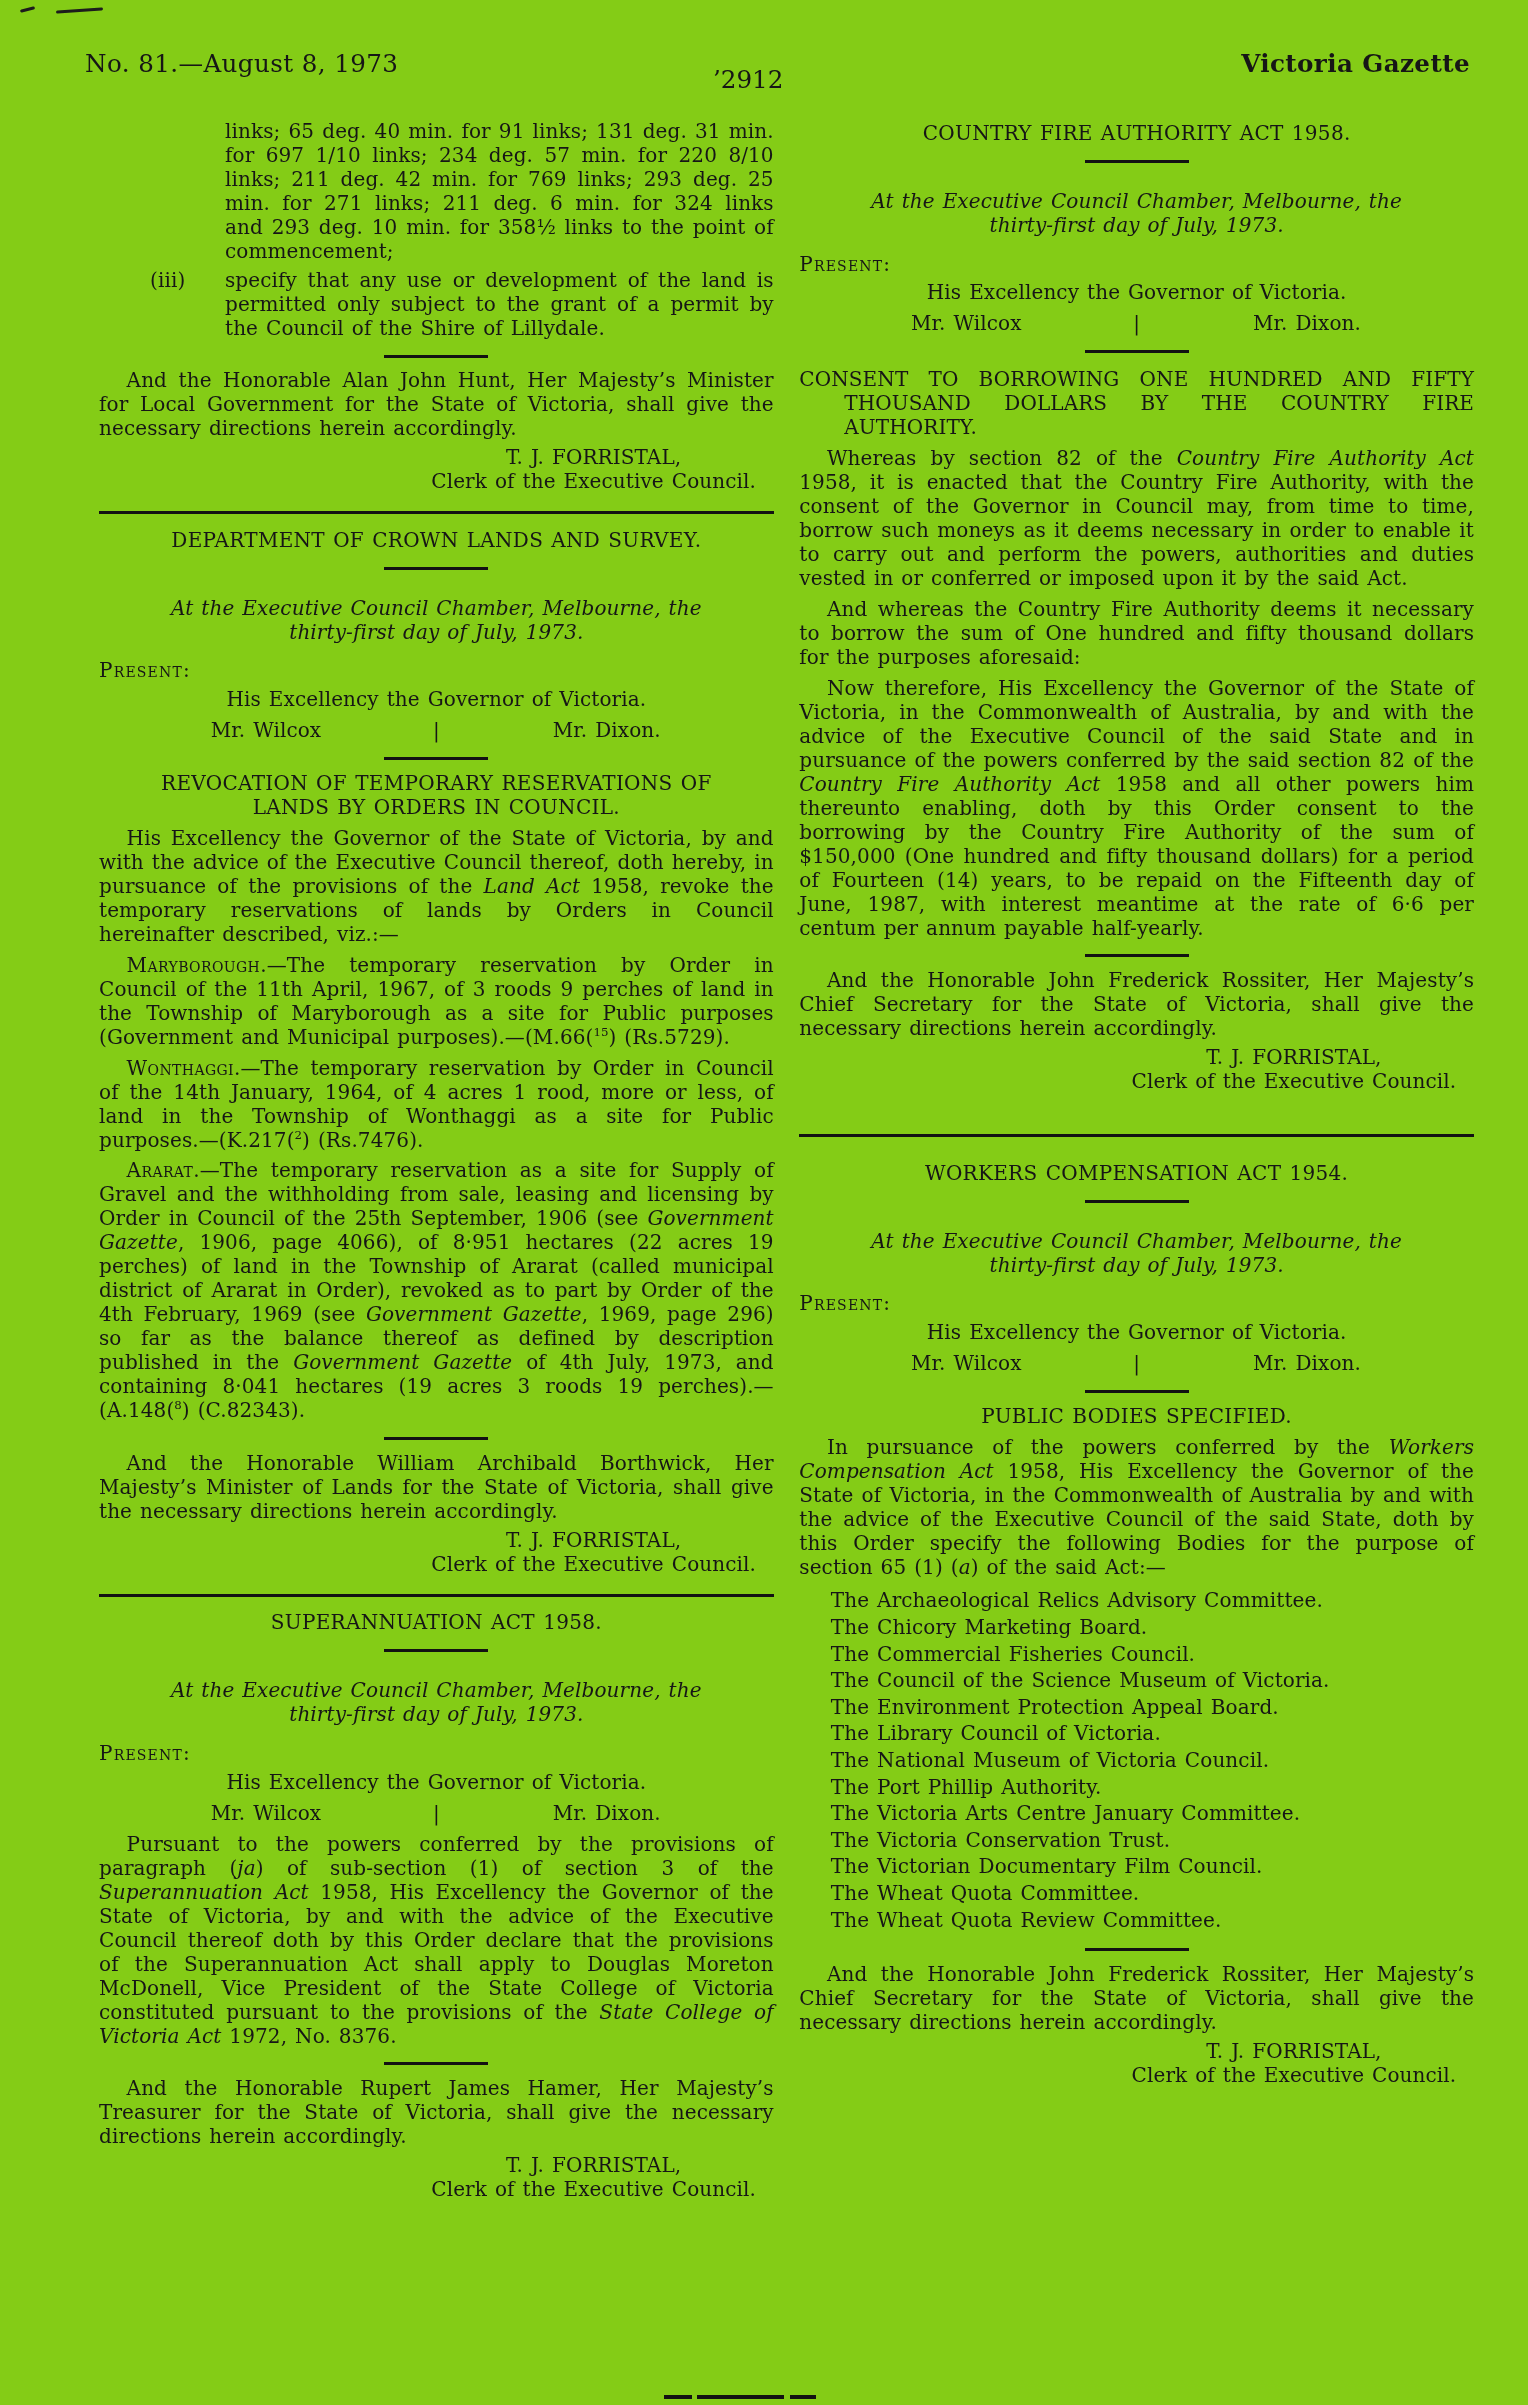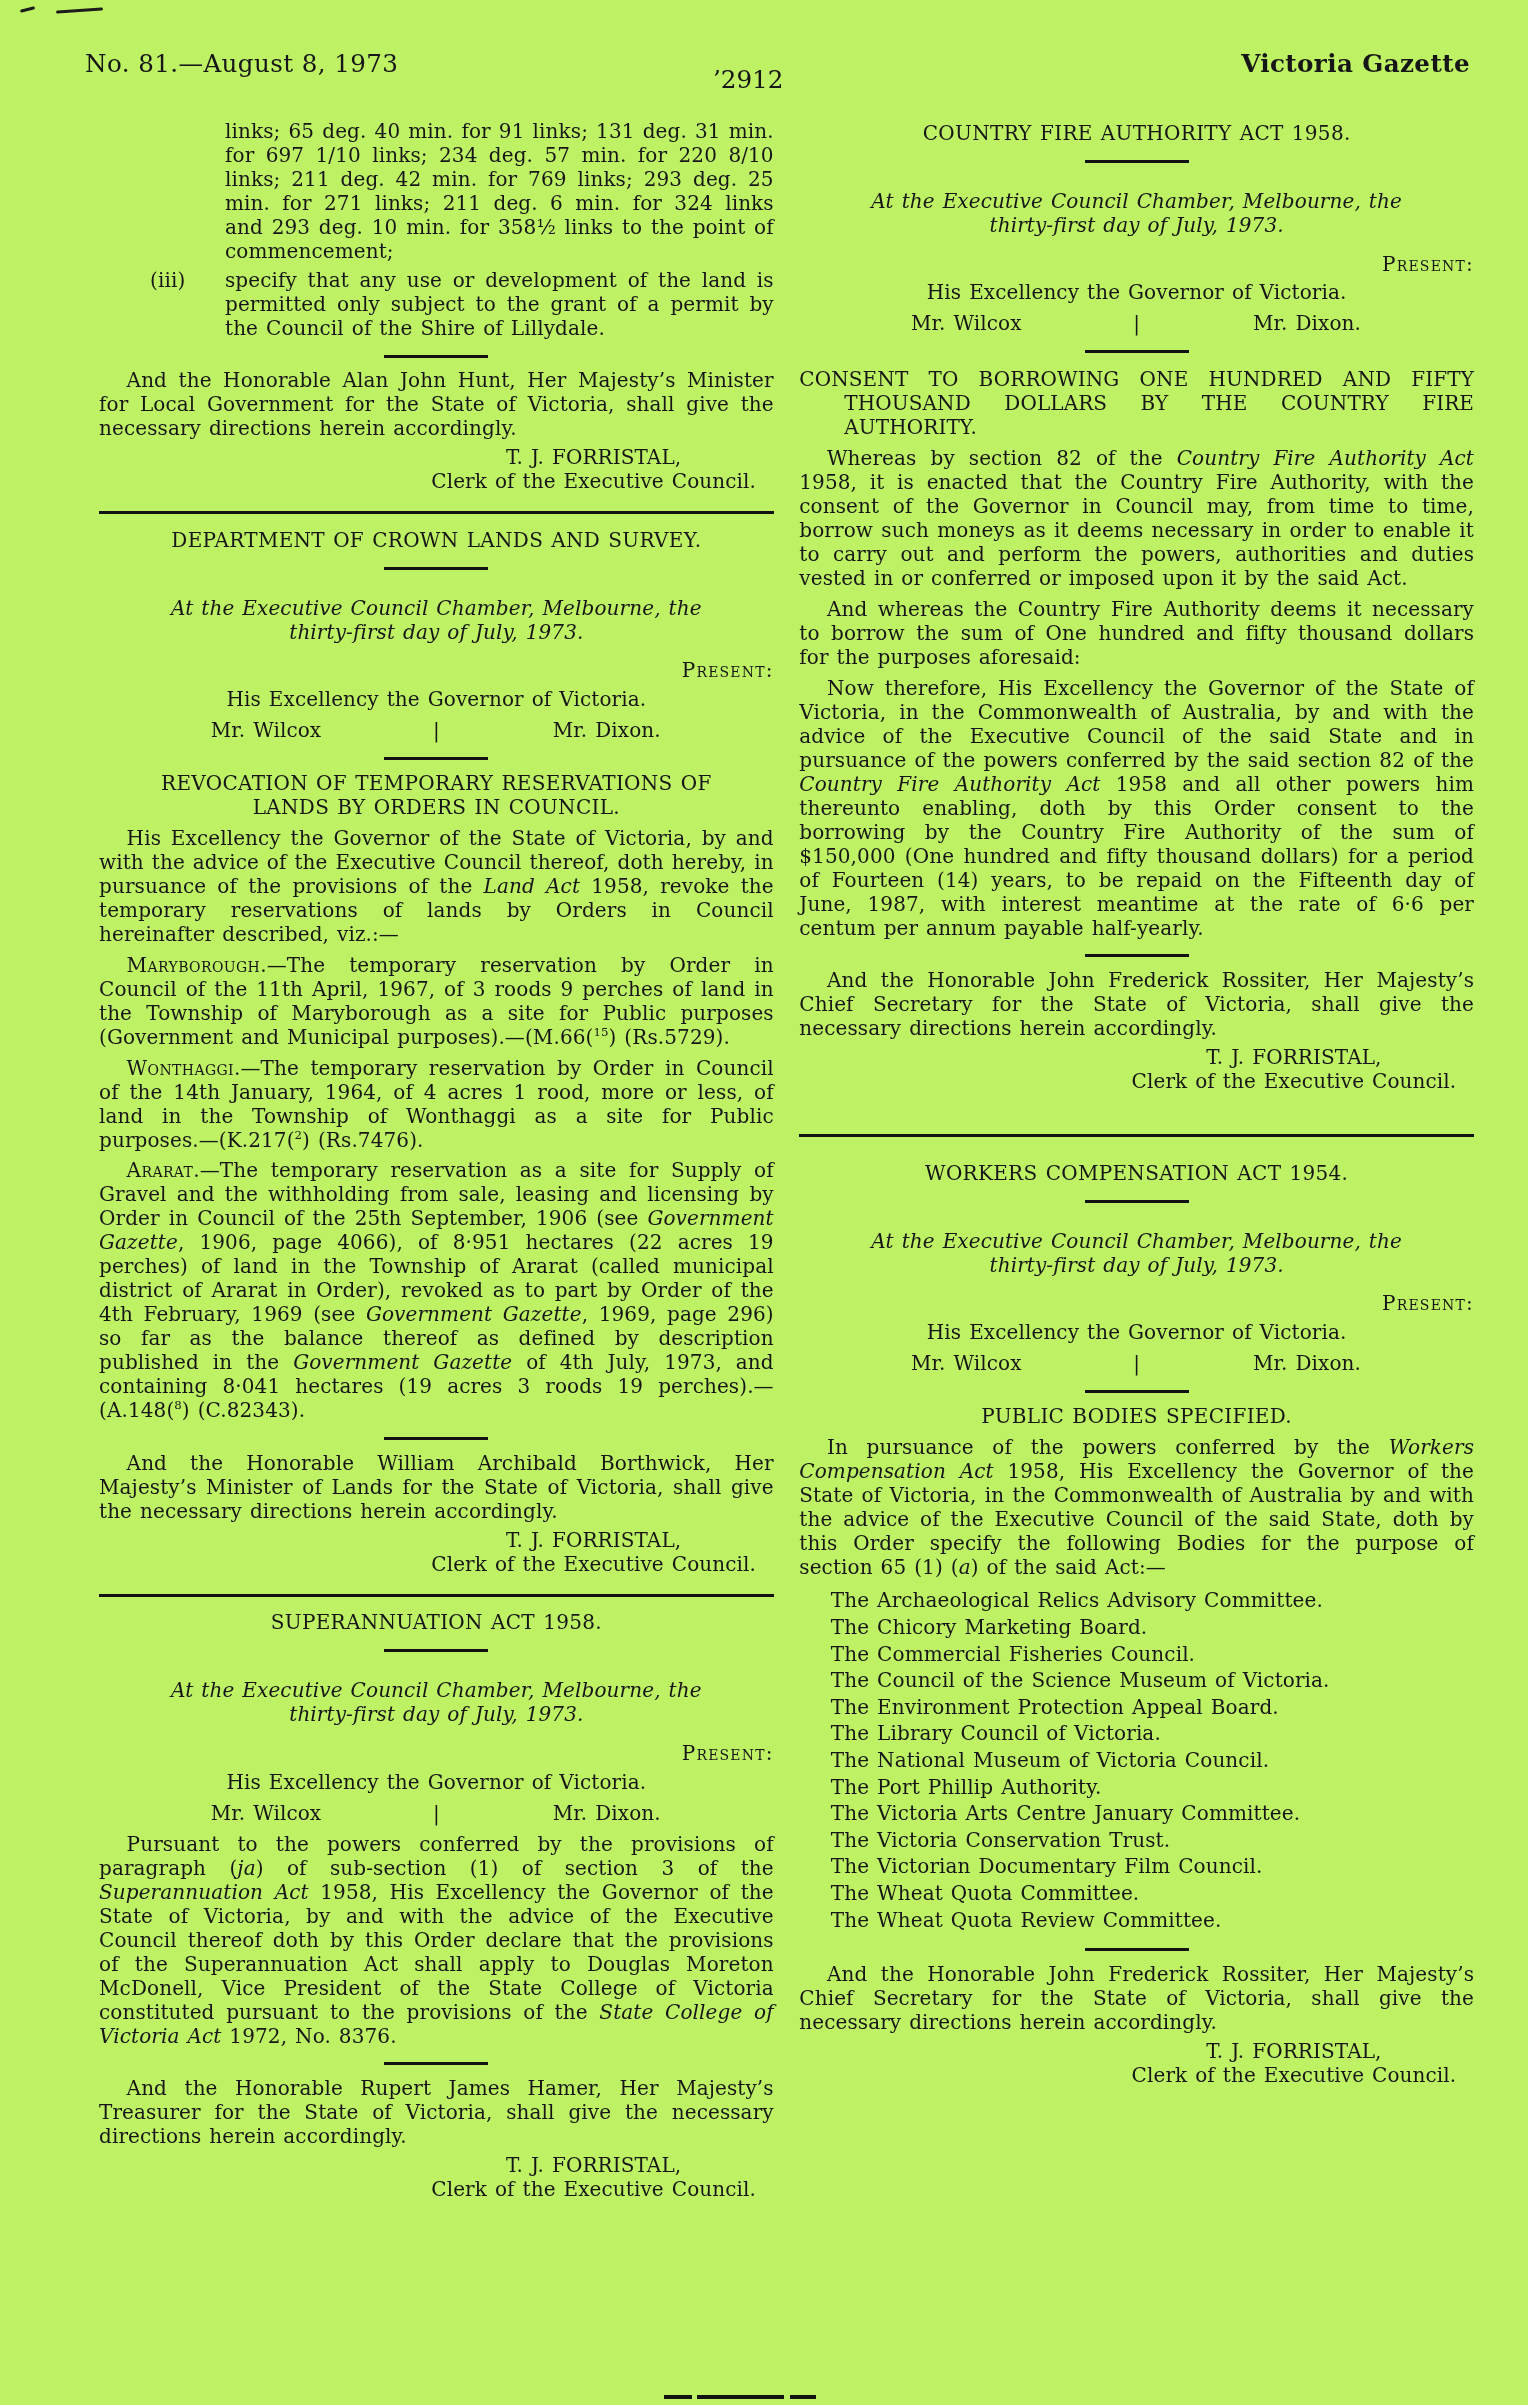--- a/index.html
+++ b/index.html
@@ -1,16 +1,16 @@
 <!DOCTYPE html>
 <html><head>
 <meta charset="utf-8">
 <style>
   html,body{margin:0;padding:0;background:#ffffff;}
-  .page{position:relative;width:1529px;height:2406px;background:#bef264;overflow:hidden;
+  .page{position:relative;width:1529px;height:2406px;background:#84cc16;overflow:hidden;
         font-family:"DejaVu Serif","Liberation Serif",serif;color:#161616;}
   .header{display:flex;align-items:baseline;padding:49px 59px 0 85px;font-size:24.6px;}
   .h-issue{letter-spacing:0.4px;}
   .h-page{position:absolute;left:713px;top:65px;}
   .h-pub{margin-left:auto;font-weight:bold;letter-spacing:0.4px;}
   .cols{display:flex;gap:25.6px;padding:41px 55px 0 99px;align-items:flex-start;}
   .col{flex:1;min-width:0;font-size:20px;line-height:24px;text-align:justify;
        letter-spacing:0.1px;word-spacing:1.5px;}
   .cont{margin-left:126px;}
   .clause{position:relative;margin-left:126px;margin-top:4.9px;}
@@ -19,21 +19,21 @@
   .rule-full{border-top:3.4px solid #121212;margin:17.7px 0 13.8px;}
   .gap-lg{margin-top:41px;margin-bottom:23.6px;}
   .para{text-indent:27.6px;margin-top:6.9px;}
   .sig{text-align:right;padding-right:17.7px;margin-top:4.9px;}
   .sig-inner{display:inline-block;}
   .sig-inner div{text-align:center;}
   .heading{text-align:center;text-indent:0;margin-top:7.9px;letter-spacing:0.3px;}
   .heading.narrow{max-width:552px;margin-left:auto;margin-right:auto;}
   .mt-lg{margin-top:17.7px;}
   .dateline{text-align:center;font-style:italic;margin-top:26px;text-indent:0;}
-  .present{text-align:right;font-variant:small-caps;letter-spacing:1.2px;margin-top:14.8px;text-indent:0;}
+  .present{text-align:left;font-variant:small-caps;letter-spacing:1.2px;margin-top:14.8px;text-indent:0;}
   .pline{text-align:center;margin-top:4.9px;text-indent:0;}
   .attendees{display:flex;align-items:baseline;margin-top:6.9px;}
   .att-cell{flex:1;text-align:center;}
   .att-sep{flex:0 0 auto;}
   .consent{padding-left:45px;text-indent:-45px;margin-top:13.8px;}
   .bodies{margin:8.9px 0 0 31.5px;}
   .bodies div{line-height:26.6px;text-align:left;}
   sup{font-size:11.8px;line-height:0;letter-spacing:0;}
   .sc{font-variant:small-caps;letter-spacing:0.4px;}
   .smudge{position:absolute;background:#1c1c1c;border-radius:2px;}

